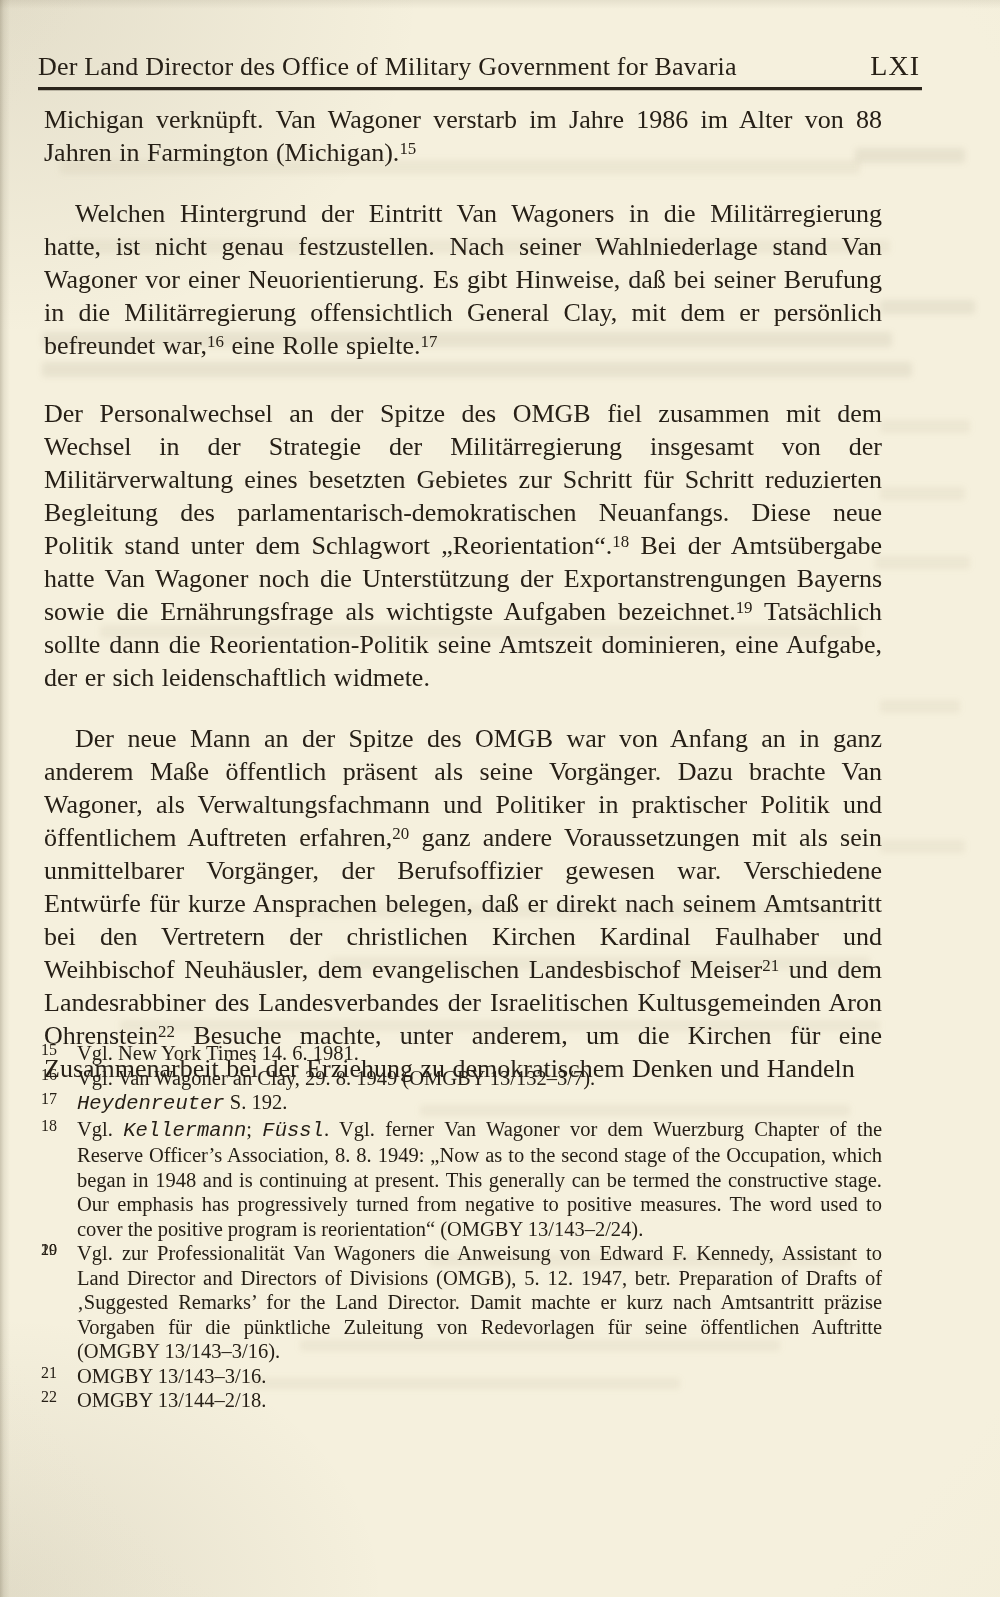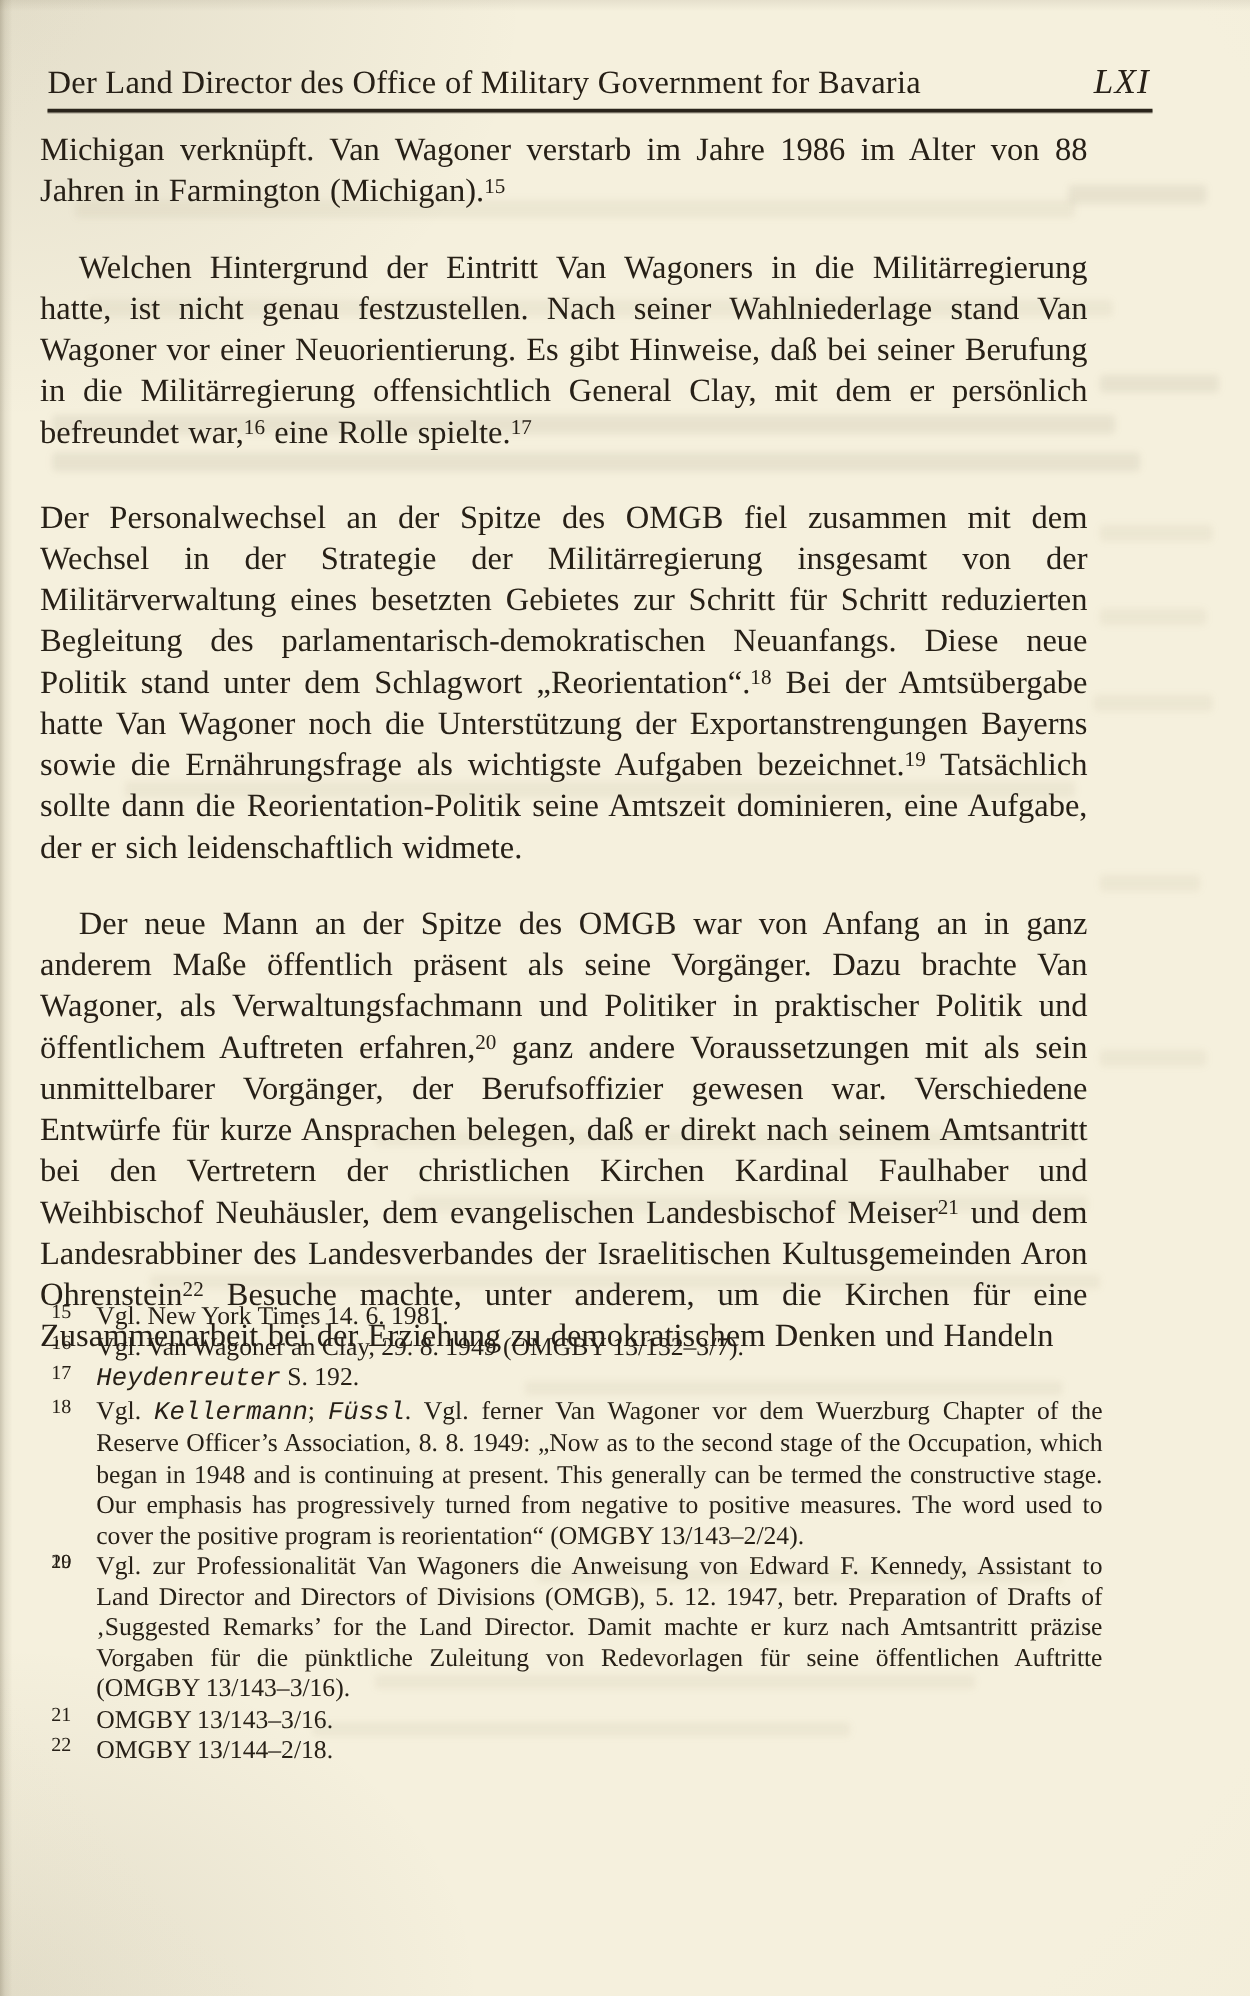--- a/index.html
+++ b/index.html
@@ -22,29 +22,29 @@
       radial-gradient(55% 25% at 0% 100%, rgba(100,90,65,0.12), rgba(100,90,65,0) 70%),
       radial-gradient(120% 110% at 52% 46%, #f5f0dd 55%, #f0ebd6 80%, #e7e1c8 97%),
       var(--paper);
   }
   
   .running-head{
     position:absolute;left:38px;top:50px;width:882px;
     display:flex;justify-content:space-between;align-items:baseline;
   }
   .running-head .title{font-size:26px;letter-spacing:0.2px;white-space:nowrap;}
-  .running-head .folio{font-size:28px;letter-spacing:1px;font-style:italic;}
+  .running-head .folio{font-size:28px;letter-spacing:1px;}
   .head-rule{
     position:absolute;left:38px;top:87px;width:884px;height:3px;
     background:#2a241b;
     box-shadow:0 1px 0 rgba(42,36,27,0.25);
   }
   
   .body-text{
-    position:absolute;left:32px;top:103px;width:838px;
+    position:absolute;left:44px;top:103px;width:838px;
   }
   .body-text p{
     margin:0;
     font-size:26px;
     line-height:33px;
     text-align:justify;
     word-spacing:1px;
   }
   .body-text p.indent{text-indent:31px;margin-top:28px;}
   .body-text p.spaced{margin-top:35px;}

